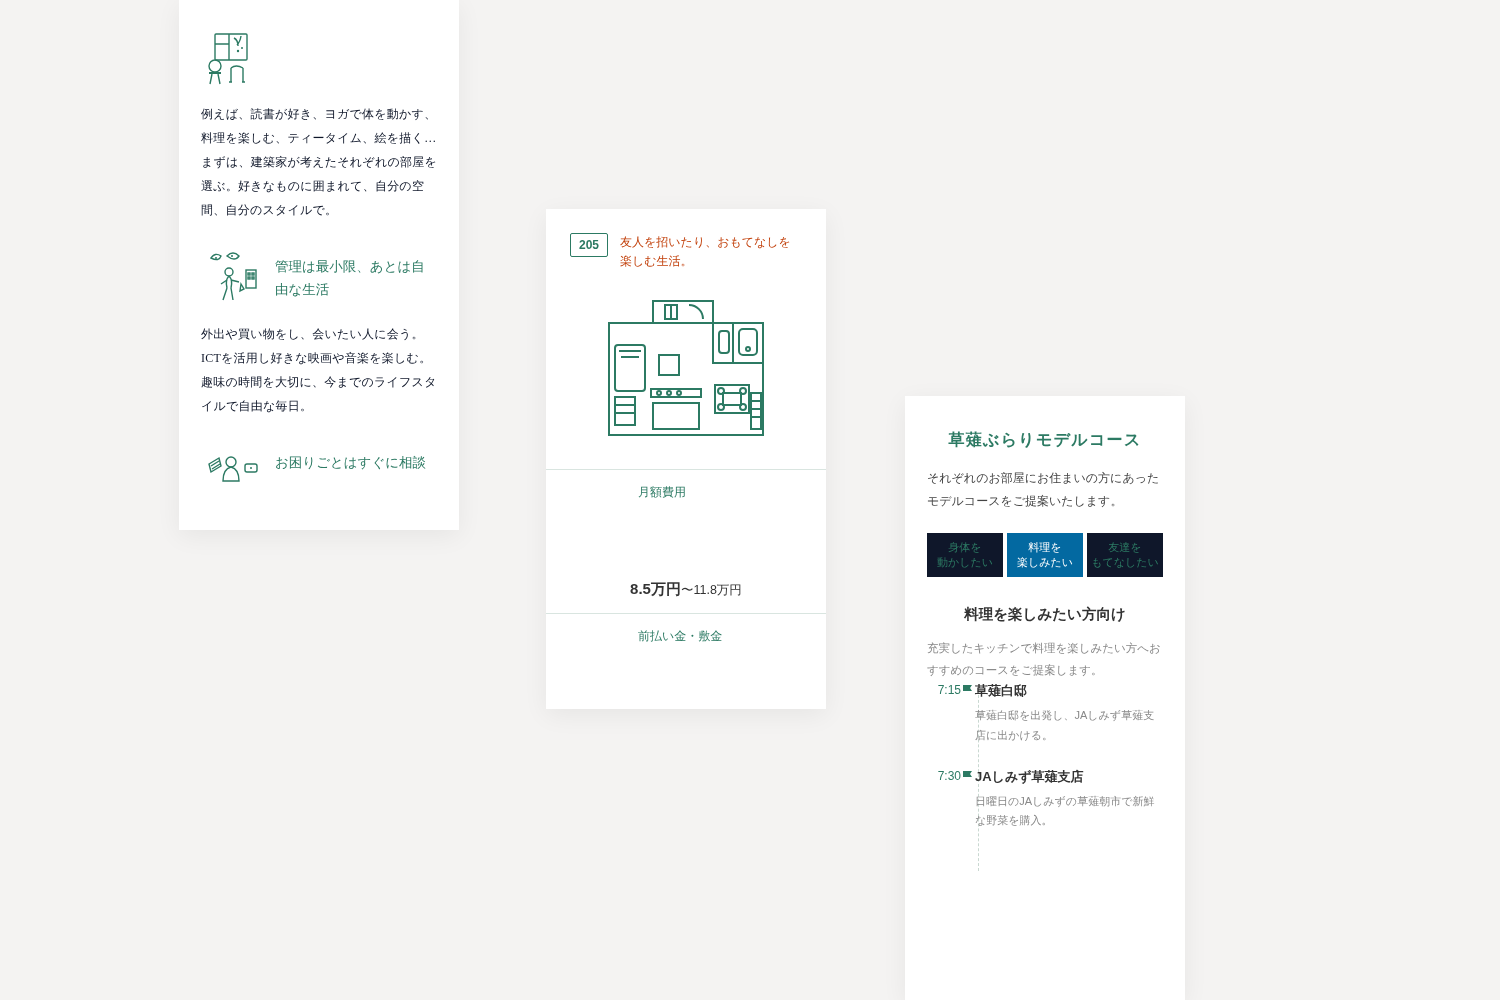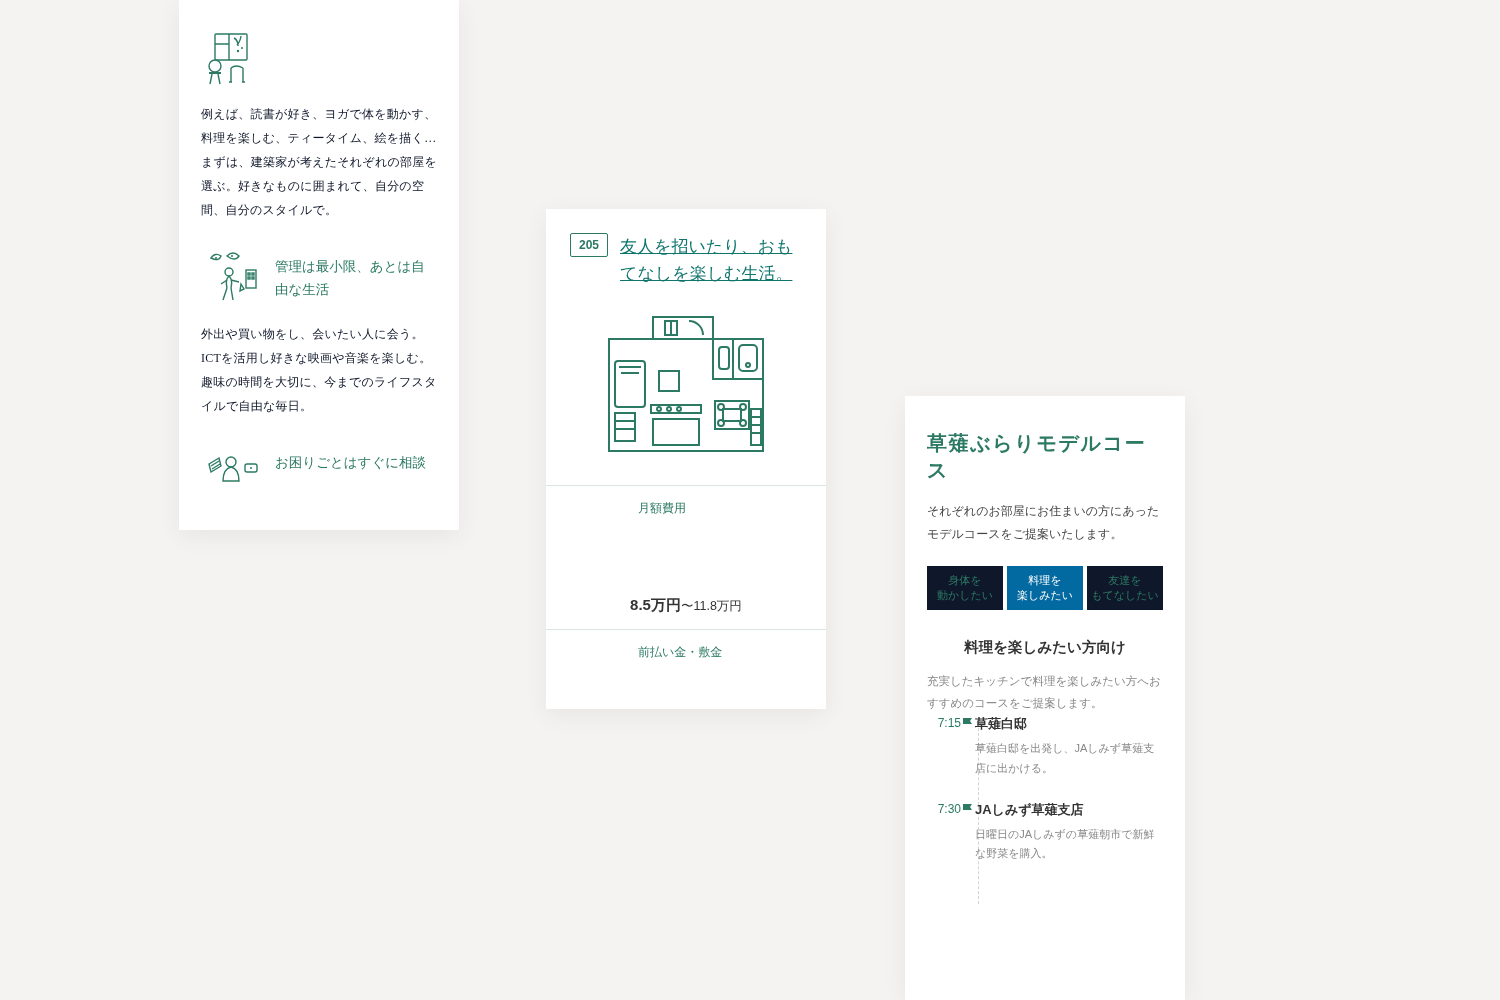--- a/index.html
+++ b/index.html
@@ -22,31 +22,31 @@
 
 
 .sec-head { display: flex; align-items: flex-start; gap: 14px; margin-bottom: 14px; }
 .sec-icon { width: 60px; height: 60px; flex: 0 0 60px; color: #2c7a63; }
 .sec-title { color: #2c7a63; font-size: 13.5px; line-height: 1.7; font-weight: 500; padding-top: 8px; }
 .sec-body { color: #0f172a; font-size: 12px; line-height: 2; margin-bottom: 26px; letter-spacing: 0.02em; font-family: Liberation Serif, serif; }
 
 
 .room-head { display: flex; align-items: flex-start; gap: 12px; padding: 24px 24px 0 24px; }
 .room-num { border: 1.5px solid #2c7a63; color: #2c7a63; font-size: 12px; font-weight: 600; padding: 4px 8px; border-radius: 2px; flex: 0 0 auto; }
-.room-lead { color: #0f766e; font-size: 17px; line-height: 1.6; font-weight: 500; text-decoration: underline; }
+.room-lead { color: #c2410c; font-size: 12px; line-height: 1.6; font-weight: 500; }
 .plan-wrap { padding: 22px 40px 26px; display:flex; justify-content:center; }
 .plan-wrap svg { width: 170px; height: auto; color: #2c7a63; }
 .tbl { width: 100%; border-top: 1px solid #d9e5e0; }
 .row { display: flex; align-items: center; border-bottom: 1px solid #d9e5e0; padding: 14px 24px; flex-direction: column; }
 .row .lbl { color: #2c7a63; font-size: 12px; width: 96px; flex: 0 0 96px; }
 .row .val { color: #333; font-size: 12.5px; }
 .row .val .em { font-weight: 700; font-size: 15px; }
 
 
-.h2 { color: #2c7a63; font-size: 20px; font-weight: 600; letter-spacing: 0.08em; margin-bottom: 16px; }
+.h2 { text-align: center; color: #2c7a63; font-size: 16px; font-weight: 600; letter-spacing: 0.08em; margin-bottom: 16px; }
 .lead3 { color: #444; font-size: 12px; line-height: 1.9; margin-bottom: 20px; }
 .tabs { display: flex; gap: 4px; margin-bottom: 28px; }
 .tab { flex: 1; background: #0f172a; color: #2c7a63; font-size: 11px; line-height: 1.4; text-align: center; padding: 7px 2px; cursor: pointer; }
 .tab.active { background: #0369a1; color: #fff; }
 .h3 { text-align: center; color: #333; font-size: 14.5px; font-weight: 600; margin-bottom: 14px; }
 .lead4 { color: #888; font-size: 11.5px; line-height: 1.9; }
 .tl { position: relative; padding-left: 4px; }
 .tl::before { content:""; position:absolute; left: 51px; top: 8px; bottom: -40px; width: 1px; border-left: 1px dashed #c9d8d1; }
 .step { display: flex; margin-bottom: 22px; position: relative; }
 .time { width: 30px; flex: 0 0 30px; text-align: right; color: #2c7a63; font-size: 12px; font-weight: 500; padding-top: 1px; }

